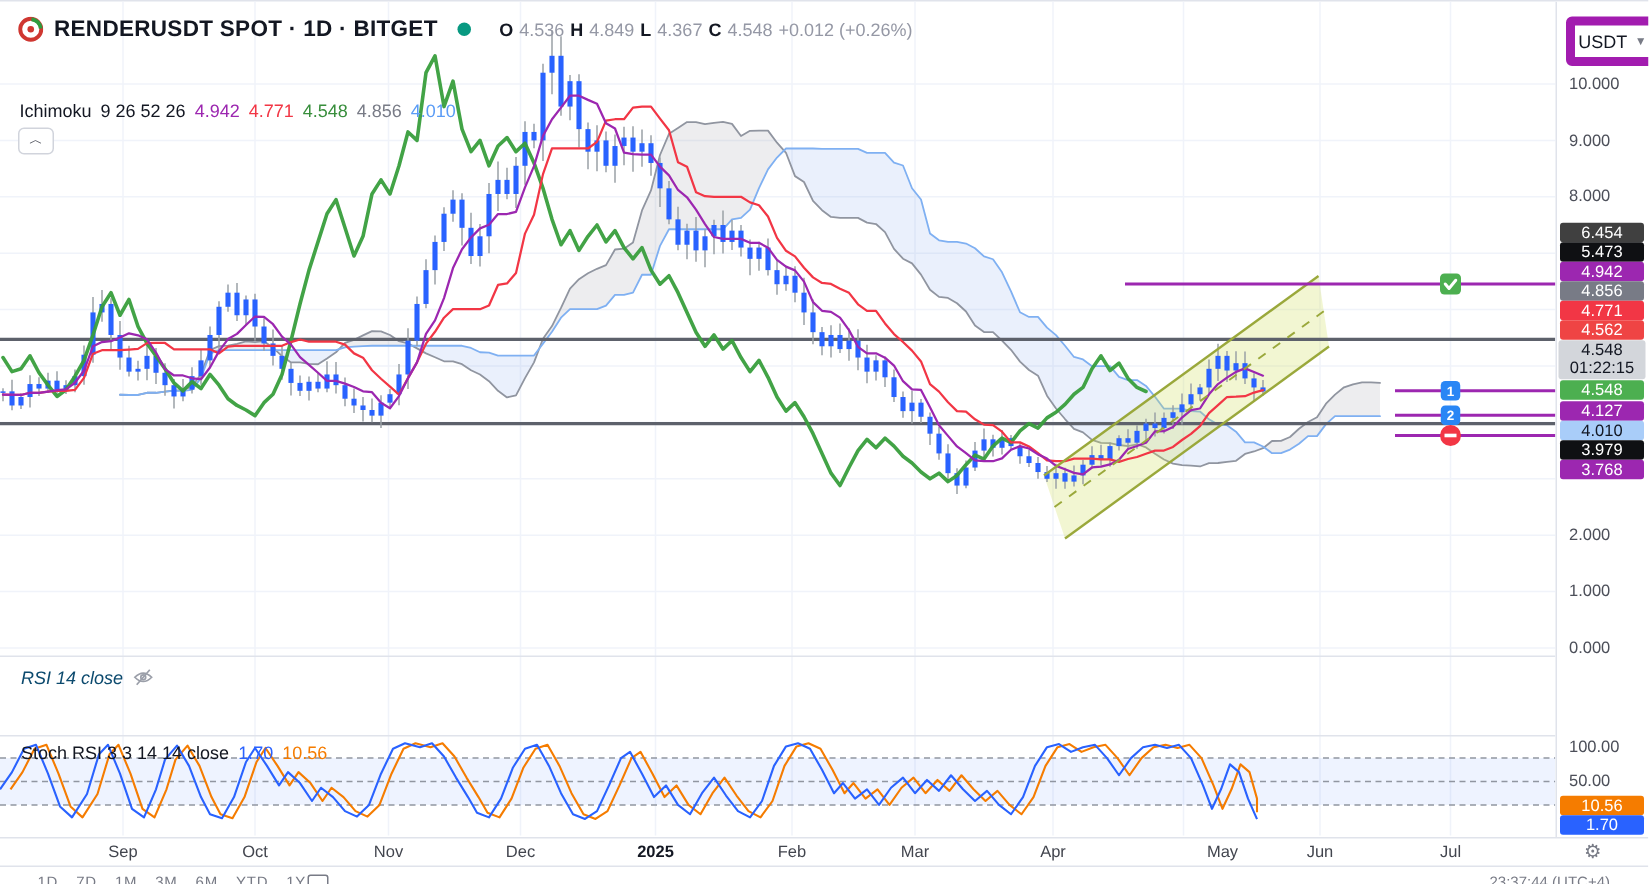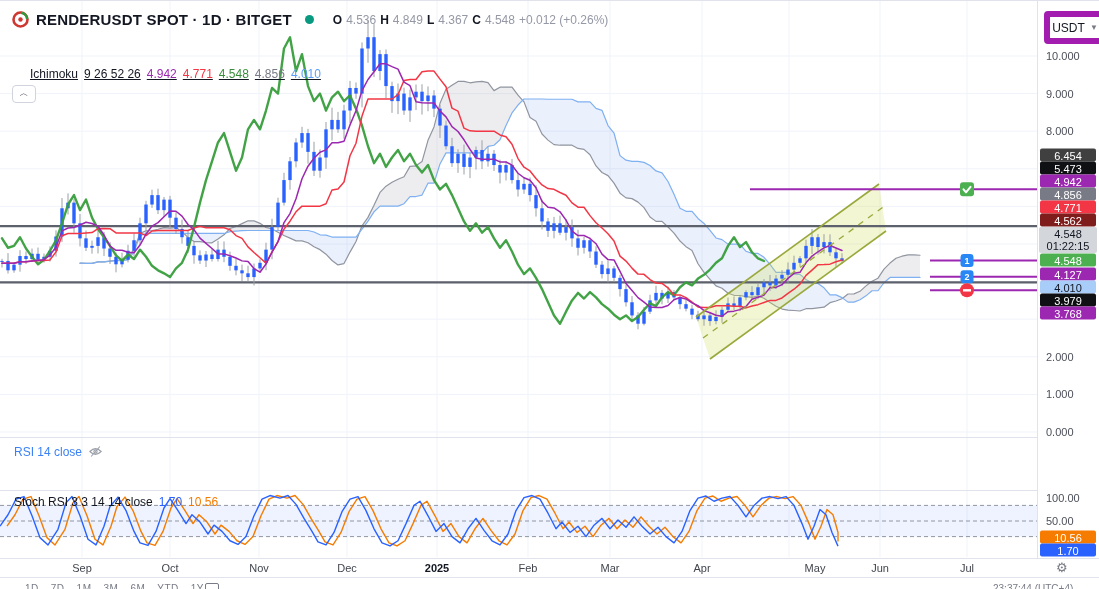--- a/index.html
+++ b/index.html
@@ -13,25 +13,25 @@
   .ohlc{display:flex;gap:4px;font-size:12px;margin-left:12px;align-items:center;}
   .ohlc b{color:#131722;font-weight:700;}
   .ohlc span{color:#9598a5;}
   .btnbox{border:1px solid;border-radius:7px;width:50px;padding:3px 0;text-align:center;line-height:1.15;cursor:pointer;background:#fff;}
   .btnbox .p{font-size:12px;font-weight:700;}
   .btnbox .l{font-size:10px;}
   .sell{border-color:#f23645;color:#f23645;}
   .buy{border-color:#2962ff;color:#2962ff;}
   .spread{font-size:10px;color:#131722;}
   .hrow2{left:13px;top:33px;display:flex;align-items:center;gap:14px;}
-  .hrow3{left:30px;top:66px;display:flex;align-items:center;gap:6px;font-size:12px;color:#131722;text-decoration:underline;}
+  .hrow3{left:13px;top:66px;display:flex;align-items:center;gap:6px;font-size:12px;color:#131722;}
   .collapse-btn{left:12px;top:84px;width:22px;height:16px;border:1px solid #d1d4dc;border-radius:4px;background:#fff;color:#50535e;font-size:9px;text-align:center;line-height:15px;cursor:pointer;}
   
   .pane-title{font-size:12px;display:flex;align-items:center;gap:6px;}
-  #rsi-title{left:14px;top:443px;color:#3b82f6;}
+  #rsi-title{left:14px;top:443px;color:#0c4a6e;font-style:italic;}
   #stoch-title{left:14px;top:494px;color:#131722;}
   #stoch-title .k{color:#2962ff;} #stoch-title .d{color:#f57c00;}
   
   #axis-panel{left:1037px;top:0;width:62px;height:575px;background:#fff;border-left:1px solid #e0e3eb;}
   .usdt-btn{position:absolute;left:6px;top:10px;width:50px;height:21px;border:6px solid #a21caf;border-radius:4px;font-size:12px;color:#131722;display:flex;align-items:center;justify-content:center;gap:5px;background:#fff;cursor:pointer;}
   .usdt-btn .chev{font-size:8px;color:#787b86;}
   .ytick{position:absolute;left:8px;font-size:11px;color:#4c4f59;transform:translateY(-50%);}
   .plabel{position:absolute;left:2px;width:56px;height:13px;border-radius:2px;font-size:11px;display:flex;align-items:center;justify-content:center;transform:translateY(-50%);}
   .pl-countdown{position:absolute;left:1px;width:58px;border-radius:2px;background:#d3d6db;color:#131722;font-size:11px;text-align:center;line-height:1.1;padding:1px 0;transform:translateY(-50%);}
   
@@ -613,21 +613,21 @@
         <div class="ytick" style="top: 431px;">0.000</div>
         <div class="ytick" style="top: 497px;">100.00</div>
         <div class="ytick" style="top: 520px;">50.00</div>
       </div>
   <div id="plabels">
         <div class="plabel" style="top: 154px; background: #404040; color: rgb(255, 255, 255);">6.454</div>
         <div class="plabel" style="top: 167px; background: rgb(15, 16, 19); color: rgb(255, 255, 255);">5.473</div>
         <div class="plabel" style="top: 180px; background: rgb(156, 39, 176); color: rgb(255, 255, 255);">4.942</div>
         <div class="plabel" style="top: 193px; background: rgb(120, 123, 134); color: rgb(255, 255, 255);">4.856</div>
         <div class="plabel" style="top: 206px; background: rgb(242, 54, 69); color: rgb(255, 255, 255);">4.771</div>
-        <div class="plabel" style="top: 219px; background: #7f1d1d; color: rgb(255, 255, 255);">4.562</div>
+        <div class="plabel" style="top: 219px; background: #ef4444; color: rgb(255, 255, 255);">4.562</div>
         <div class="plabel" style="top: 259px; background: rgb(76, 175, 80); color: rgb(255, 255, 255);">4.548</div>
         <div class="plabel" style="top: 273px; background: rgb(156, 39, 176); color: rgb(255, 255, 255);">4.127</div>
         <div class="plabel" style="top: 286px; background: rgb(169, 205, 249); color: rgb(19, 23, 34);">4.010</div>
         <div class="plabel" style="top: 299px; background: rgb(15, 16, 19); color: rgb(255, 255, 255);">3.979</div>
         <div class="plabel" style="top: 312px; background: rgb(156, 39, 176); color: rgb(255, 255, 255);">3.768</div>
         <div class="plabel" style="top: 536px; background: rgb(245, 124, 0); color: rgb(255, 255, 255);">10.56</div>
         <div class="plabel" style="top: 549px; background: rgb(41, 98, 255); color: rgb(255, 255, 255);">1.70</div>
       </div>
   <div class="pl-countdown" style="top: 239px;">
     <div>4.548</div>

